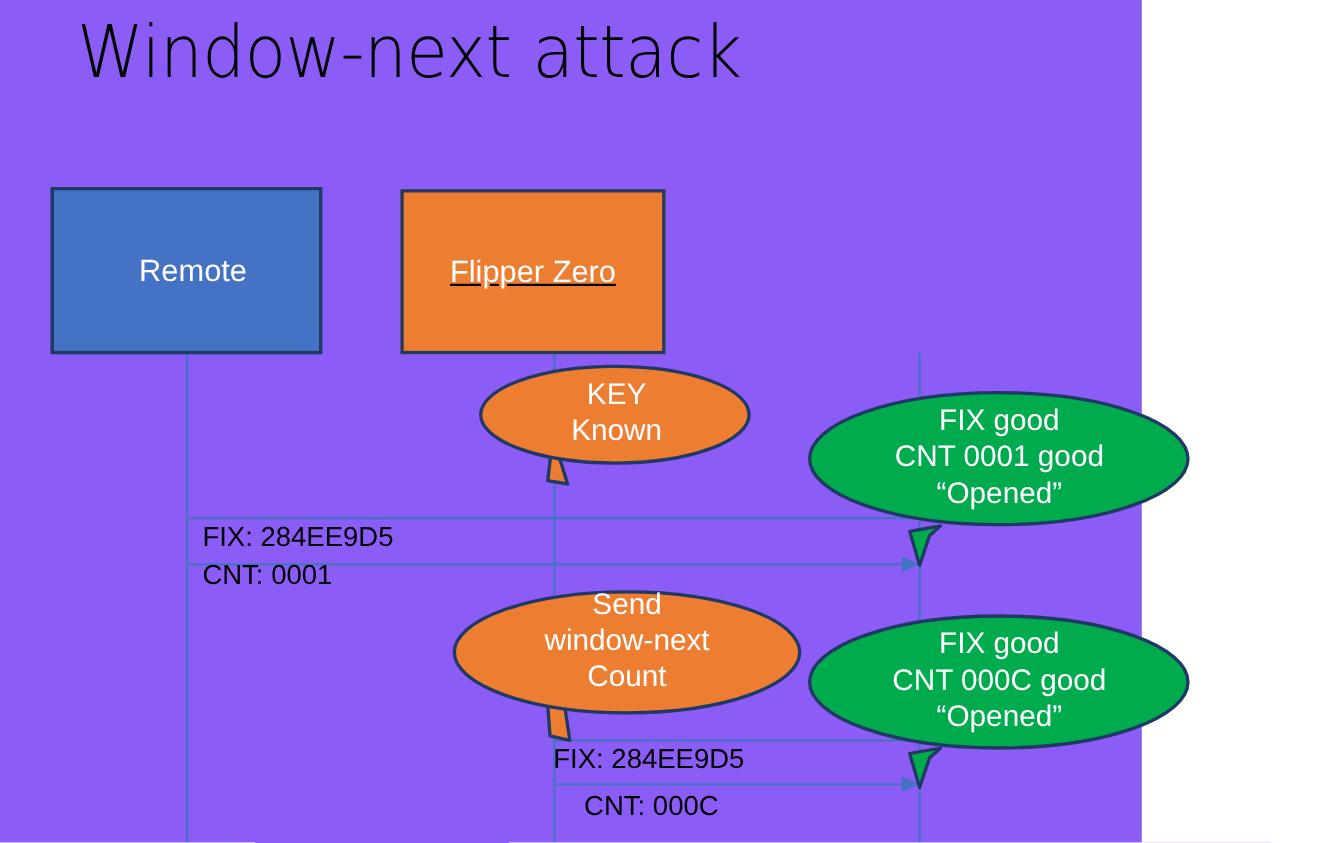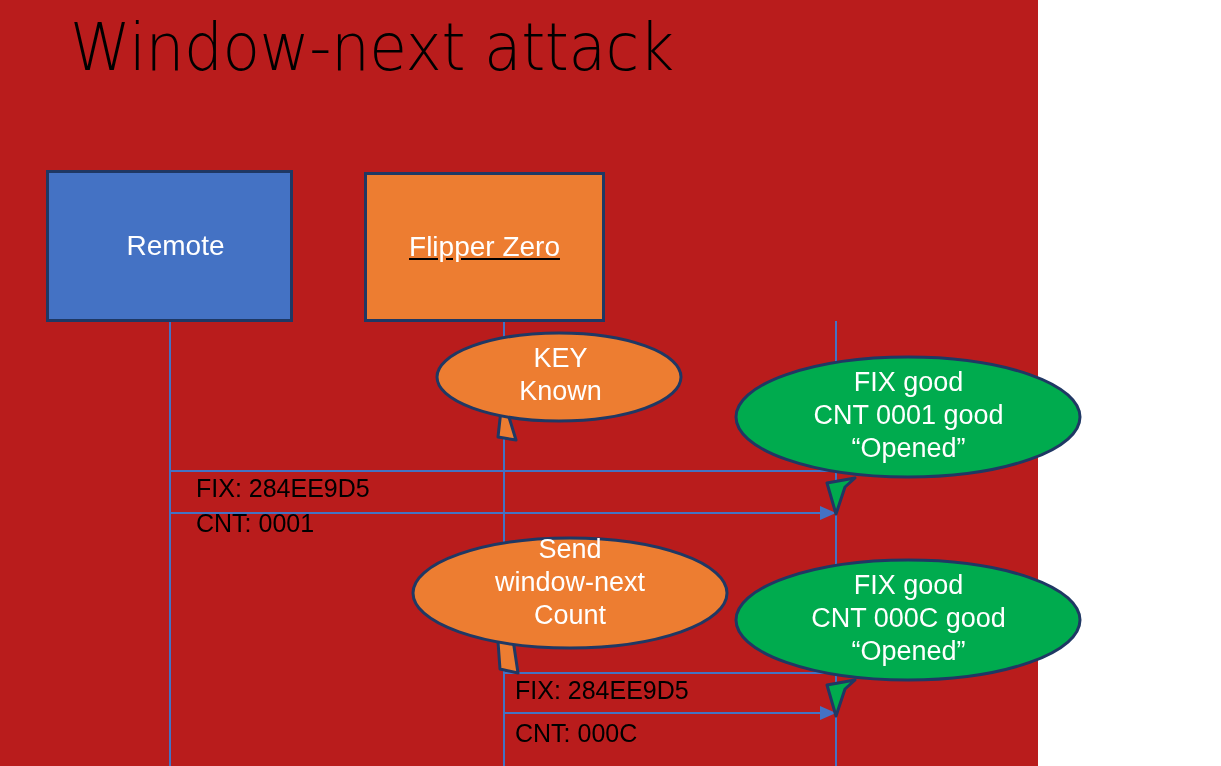--- a/index.html
+++ b/index.html
@@ -12,21 +12,21 @@
     height: 766px;
     position: relative;
     overflow: hidden;
     font-family: "Liberation Sans", sans-serif;
   }
   #slide {
     position: absolute;
     left: 0; top: 0;
     width: 1038px;
     height: 766px;
-    background: #b91c1c;
+    background: #8b5cf6;
   }
   #title {
     position: absolute;
     left: 70px;
     top: 6px;
     width: 1000px;
     font-family: "DejaVu Sans", sans-serif;
     font-weight: 300;
     font-size: 66px;
     line-height: 84px;
@@ -88,26 +88,25 @@
   #callout-recv1-text { left: 742px; top: 366px; width: 333px; }
   #callout-recv2-text { left: 742px; top: 569px; width: 333px; }
   
   .msg-label {
     position: absolute;
     color: #000000;
     font-family: "Liberation Sans", sans-serif;
     font-size: 25px;
     line-height: 31px;
     white-space: nowrap;
-    margin-left: 12px;
   }
   #msg1-fix { left: 184px; top: 473px; }
   #msg1-cnt { left: 184px; top: 508px; }
   #msg2-fix { left: 503px; top: 675px; }
-  #msg2-cnt { left: 503px; top: 718px; }
+  #msg2-cnt { left: 503px; top: 718px; padding-left: 28px; }
 </style>
 </head>
 <body>
 
 <div id="slide">
 
   <div id="title">Window-next attack</div>
 
   <svg class="svg-layer" viewBox="0 0 1221 766" xmlns="http://www.w3.org/2000/svg">
 

